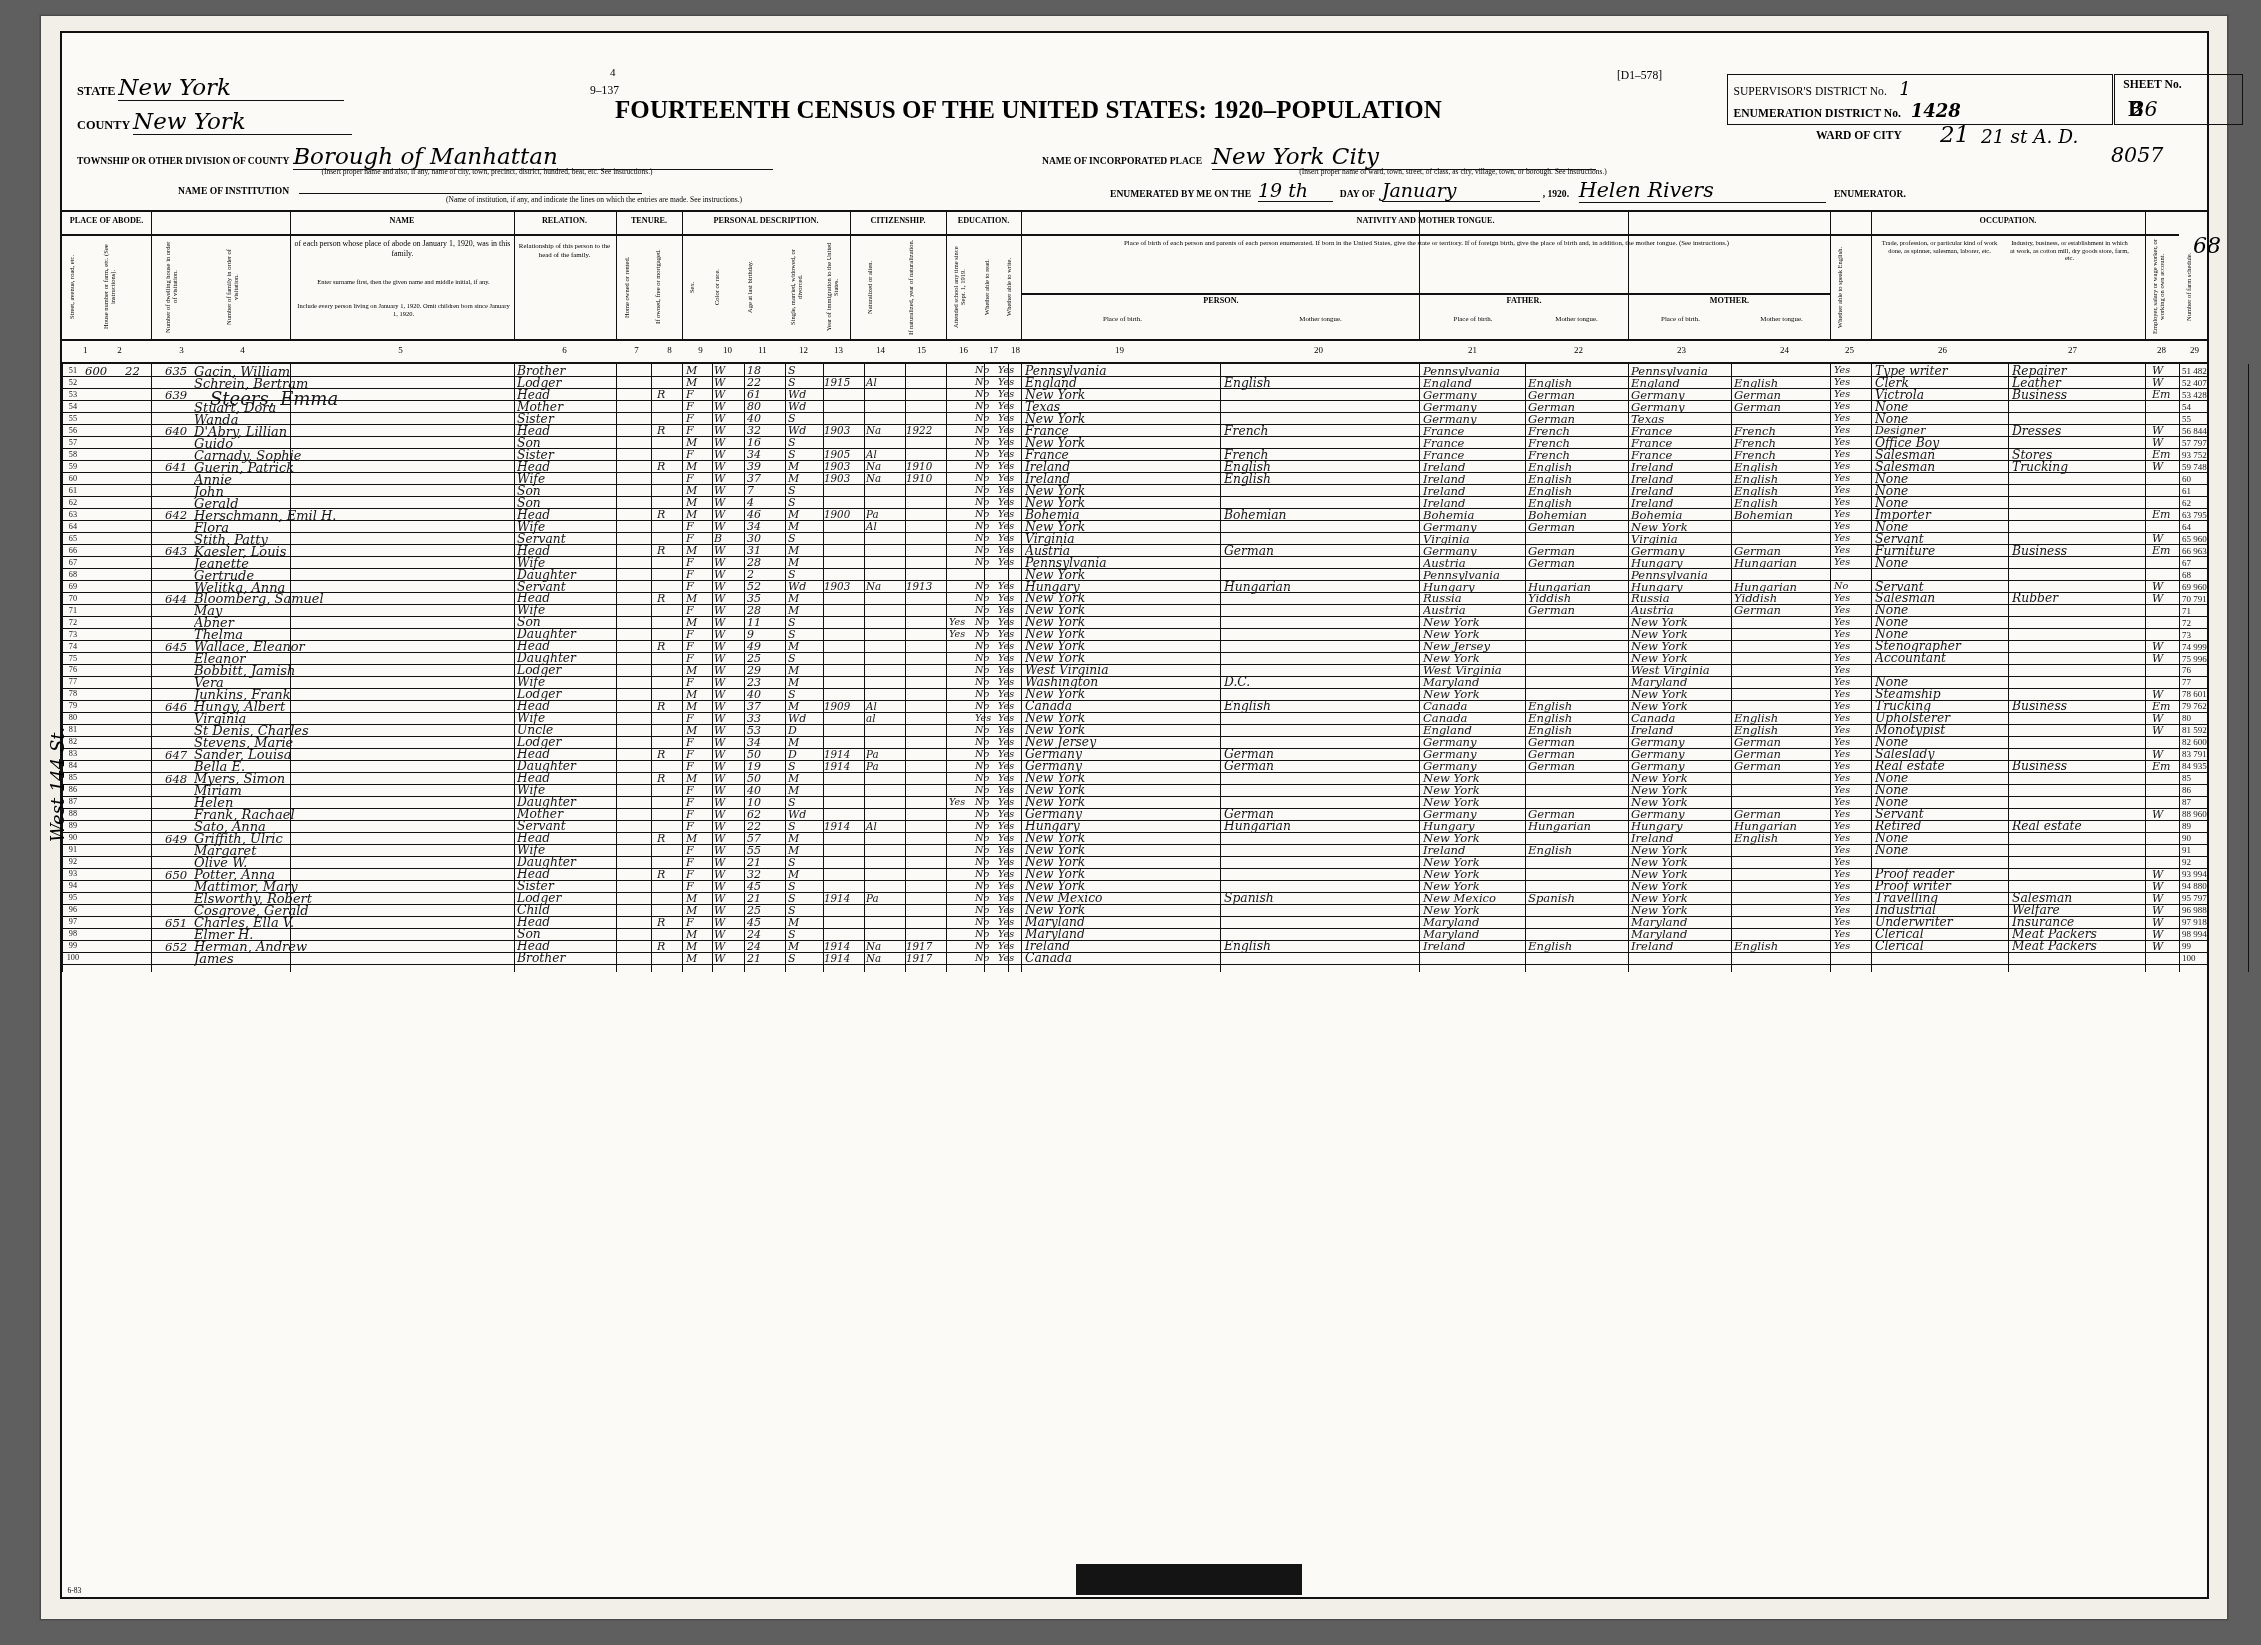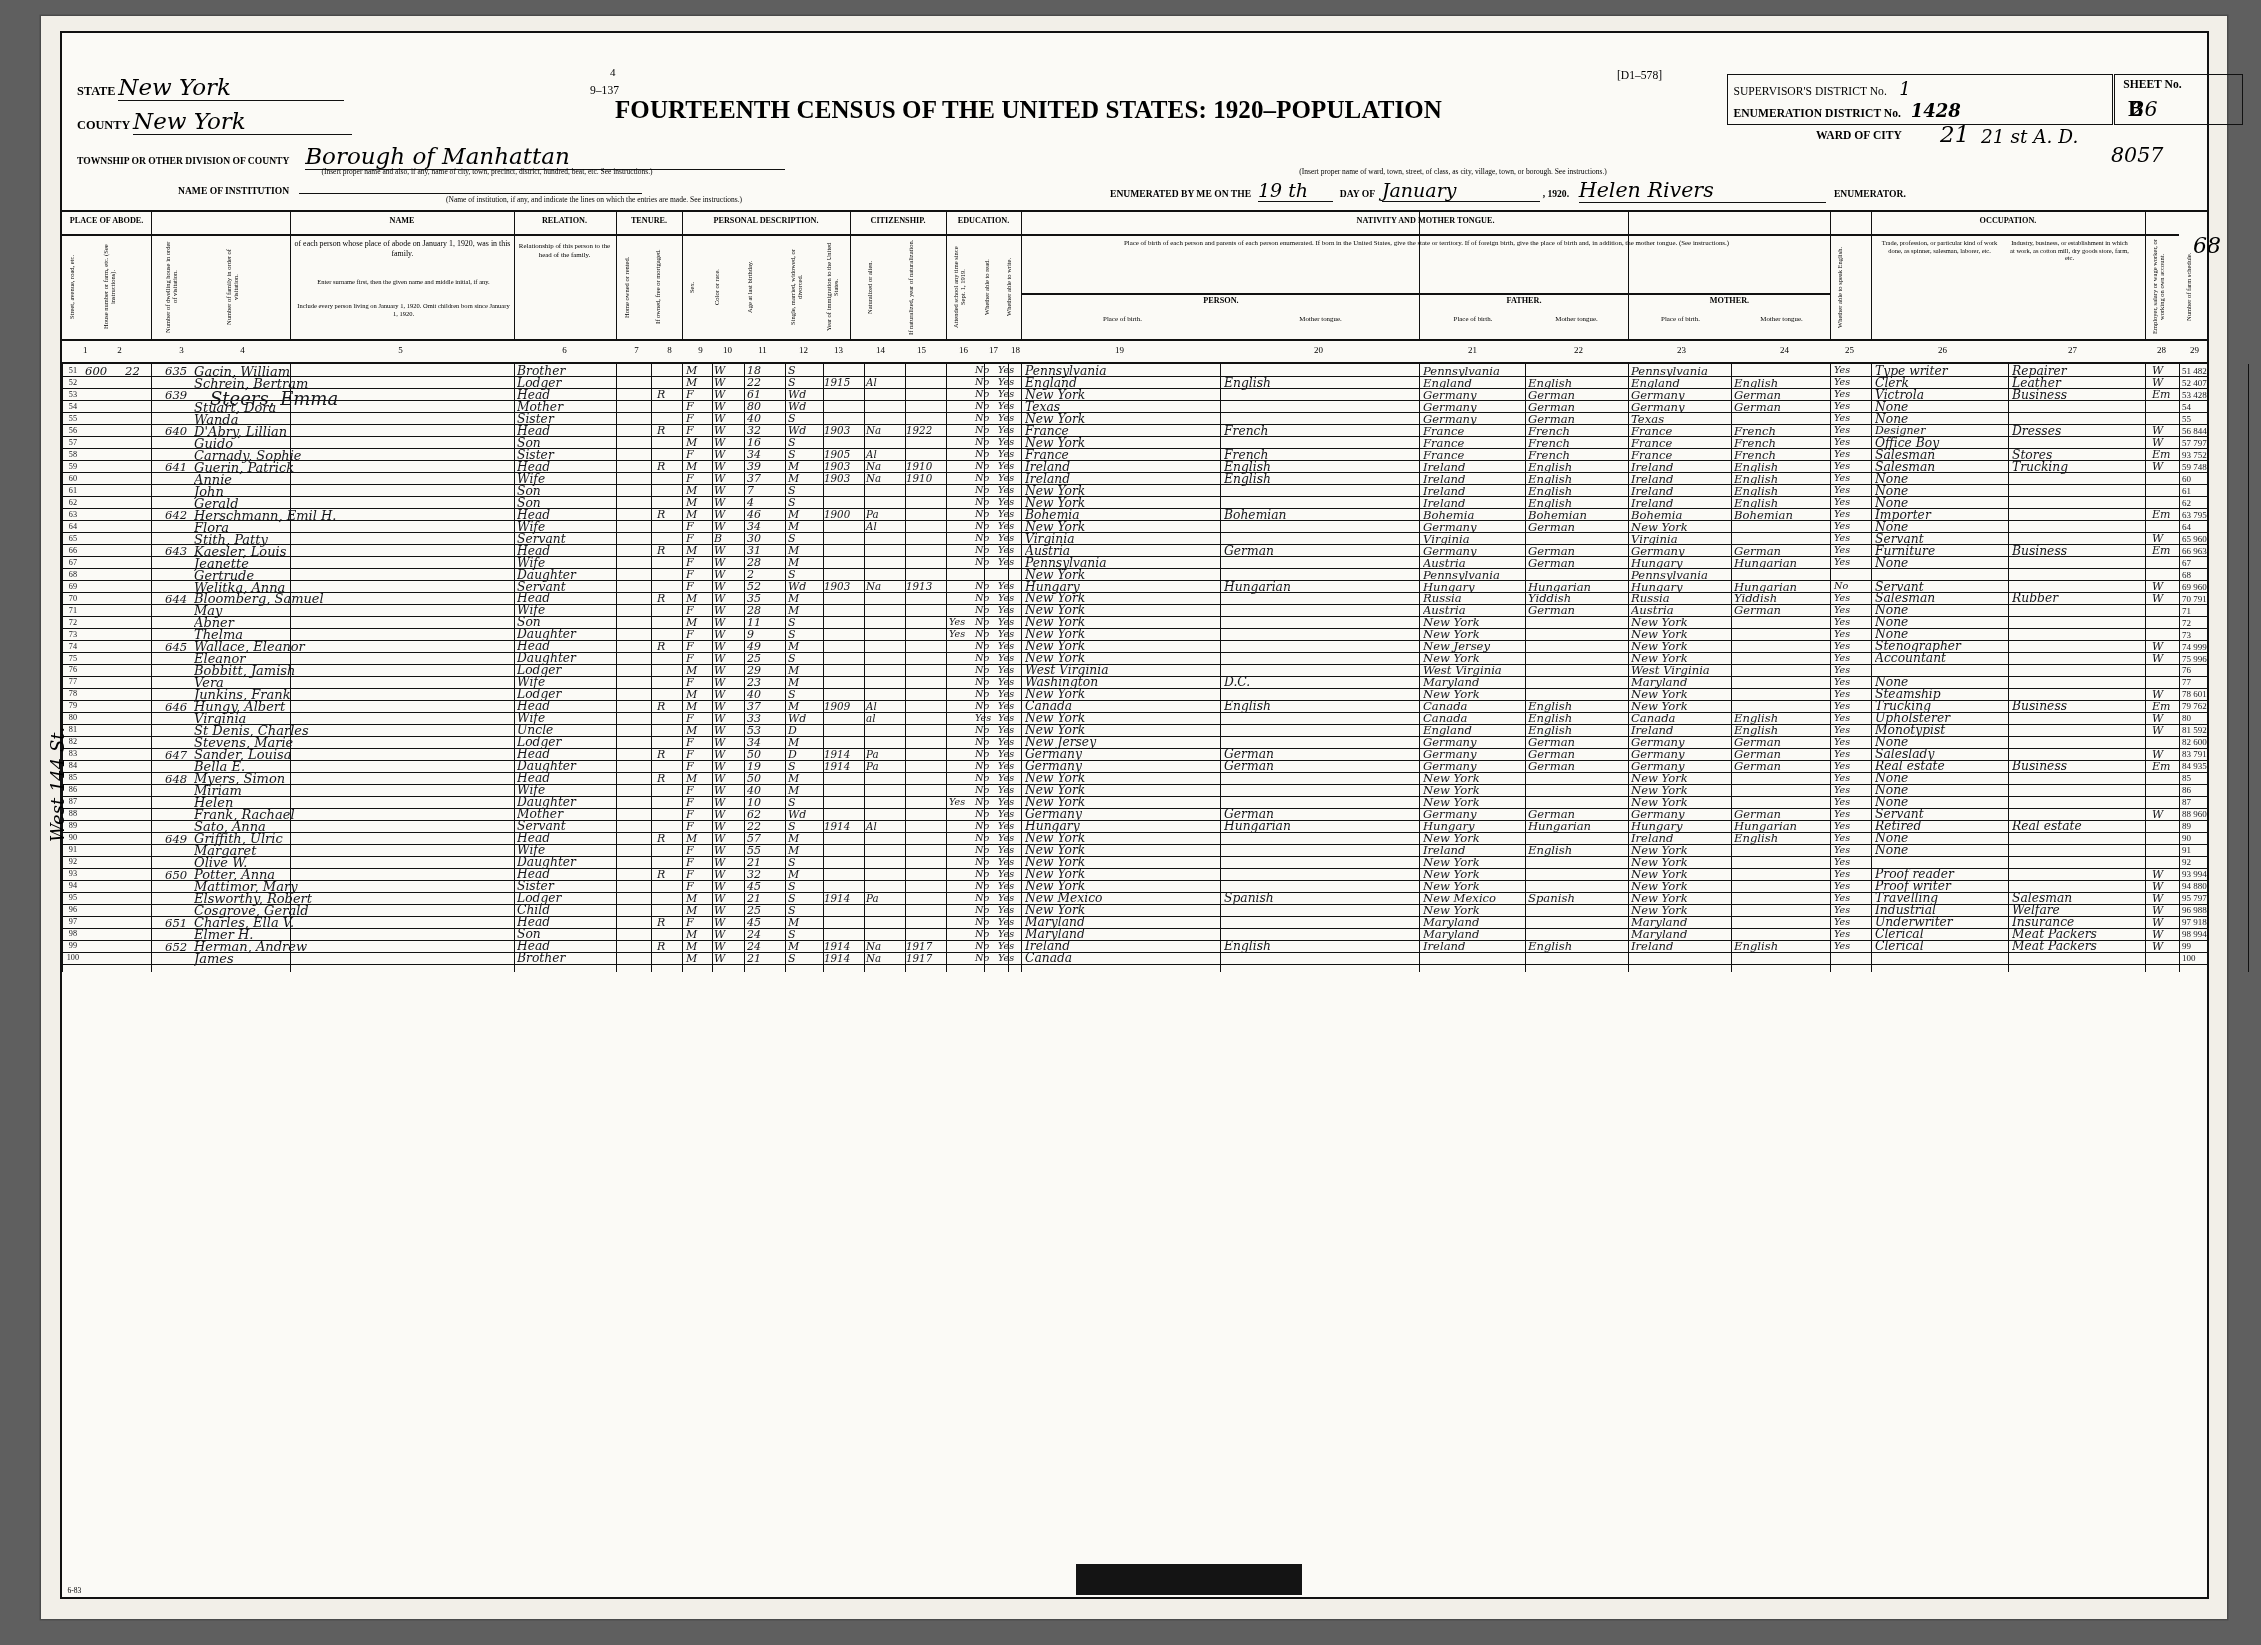--- a/index.html
+++ b/index.html
@@ -116,26 +116,32 @@
 
      <div class="row-county">
        <span class="lbl">COUNTY</span>
        <span class="fld" style="width:219px;">
          <span class="hw hwtxt">New York</span>
        </span>
      </div>
 
      <div class="row-twp">
        <span class="lblsm">TOWNSHIP OR OTHER DIVISION OF COUNTY</span>
-       <span class="fld" style="width:480px;margin-left:13px;">
+       <span class="fld" style="width:480px;margin-left:1px;">
          <span class="hw hwtxt">Borough of Manhattan</span>
        </span>
      </div>
      <div class="note" style="position:absolute;left:185px;top:134px;width:480px;text-align:center;">(Insert proper name and also, if any, name of city, town, precinct, district, hundred, beat, etc. See instructions.)</div>
 
+     <div style="position:absolute;left:980px;top:110px;">
+       <span class="lblsm">NAME OF INCORPORATED PLACE</span>
+       <span class="fld" style="width:384px;margin-left:6.9px;">
+         <span class="hw hwtxt">New York City</span>
+       </span>
+     </div>
      <div class="note" style="position:absolute;left:1110px;top:134px;width:562px;text-align:center;">(Insert proper name of ward, town, street, of class, as city, village, town, or borough. See instructions.)</div>
 
      <div class="row-inst">
        <span class="lblsm">NAME OF INSTITUTION</span>
        <span class="fld" style="width:343px;margin-left:6.9px;height:15px;"></span>
      </div>
      <div class="note" style="position:absolute;left:384px;top:162px;width:521px;">(Name of institution, if any, and indicate the lines on which the entries are made. See instructions.)</div>
 
      <div style="position:absolute;left:1048px;top:145px;">
        <span class="lblsm">ENUMERATED BY ME ON THE</span>

